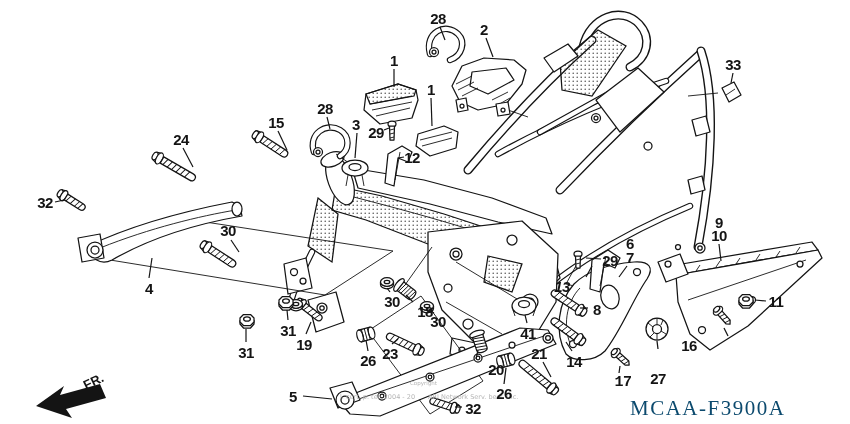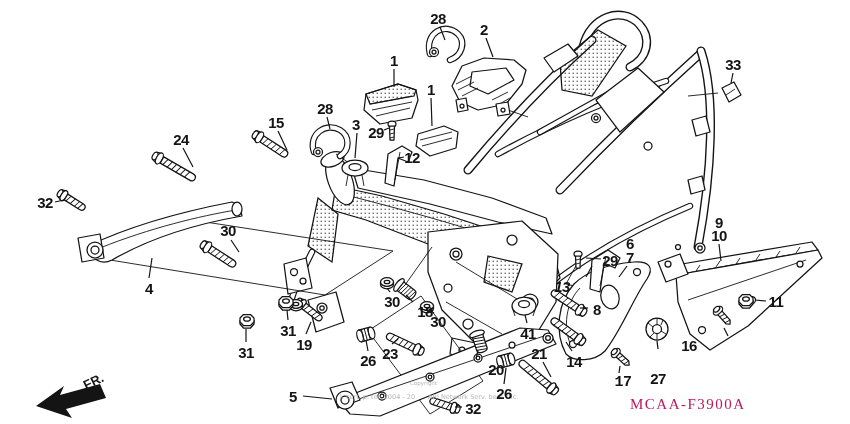--- a/index.html
+++ b/index.html
@@ -3,21 +3,21 @@
 <meta charset="utf-8">
 <style>
   html,body{margin:0;padding:0;background:#fff;}
   #stage{position:relative;width:850px;height:424px;background:#fff;overflow:hidden;
          font-family:"Liberation Sans",sans-serif;}
   #art{position:absolute;left:0;top:0;}
   .callout{position:absolute;transform:translate(-50%,-50%);font-weight:bold;
            font-size:15px;color:#141414;letter-spacing:-0.5px;line-height:1;
            font-family:"Liberation Sans",sans-serif;white-space:nowrap;}
   #diagram-code{position:absolute;left:630px;top:396px;font-family:"Liberation Serif",serif;
-           font-size:15px;color:#be185d;letter-spacing:1.5px;white-space:nowrap;}
+           font-size:21px;color:#0c4a6e;letter-spacing:1.5px;white-space:nowrap;}
   .wm{font-family:"DejaVu Sans",sans-serif;fill:#b5b5b5;}
   .wh{fill:#fff;stroke:#141414;stroke-width:1.25;stroke-linejoin:round;}
   .dk{fill:#141414;}
   .dots{fill:url(#dotpat);stroke:#141414;stroke-width:1.25;}
   .to{stroke:#141414;stroke-width:9;fill:none;stroke-linecap:round;}
   .ti{stroke:#fff;stroke-width:6.2;fill:none;stroke-linecap:round;}
   .to2{stroke:#141414;stroke-width:6.5;fill:none;stroke-linecap:round;}
   .ti2{stroke:#fff;stroke-width:4.2;fill:none;stroke-linecap:round;}
   .thin{stroke:#141414;stroke-width:0.9;fill:none;}
   .leader{stroke:#141414;stroke-width:1.2;}

